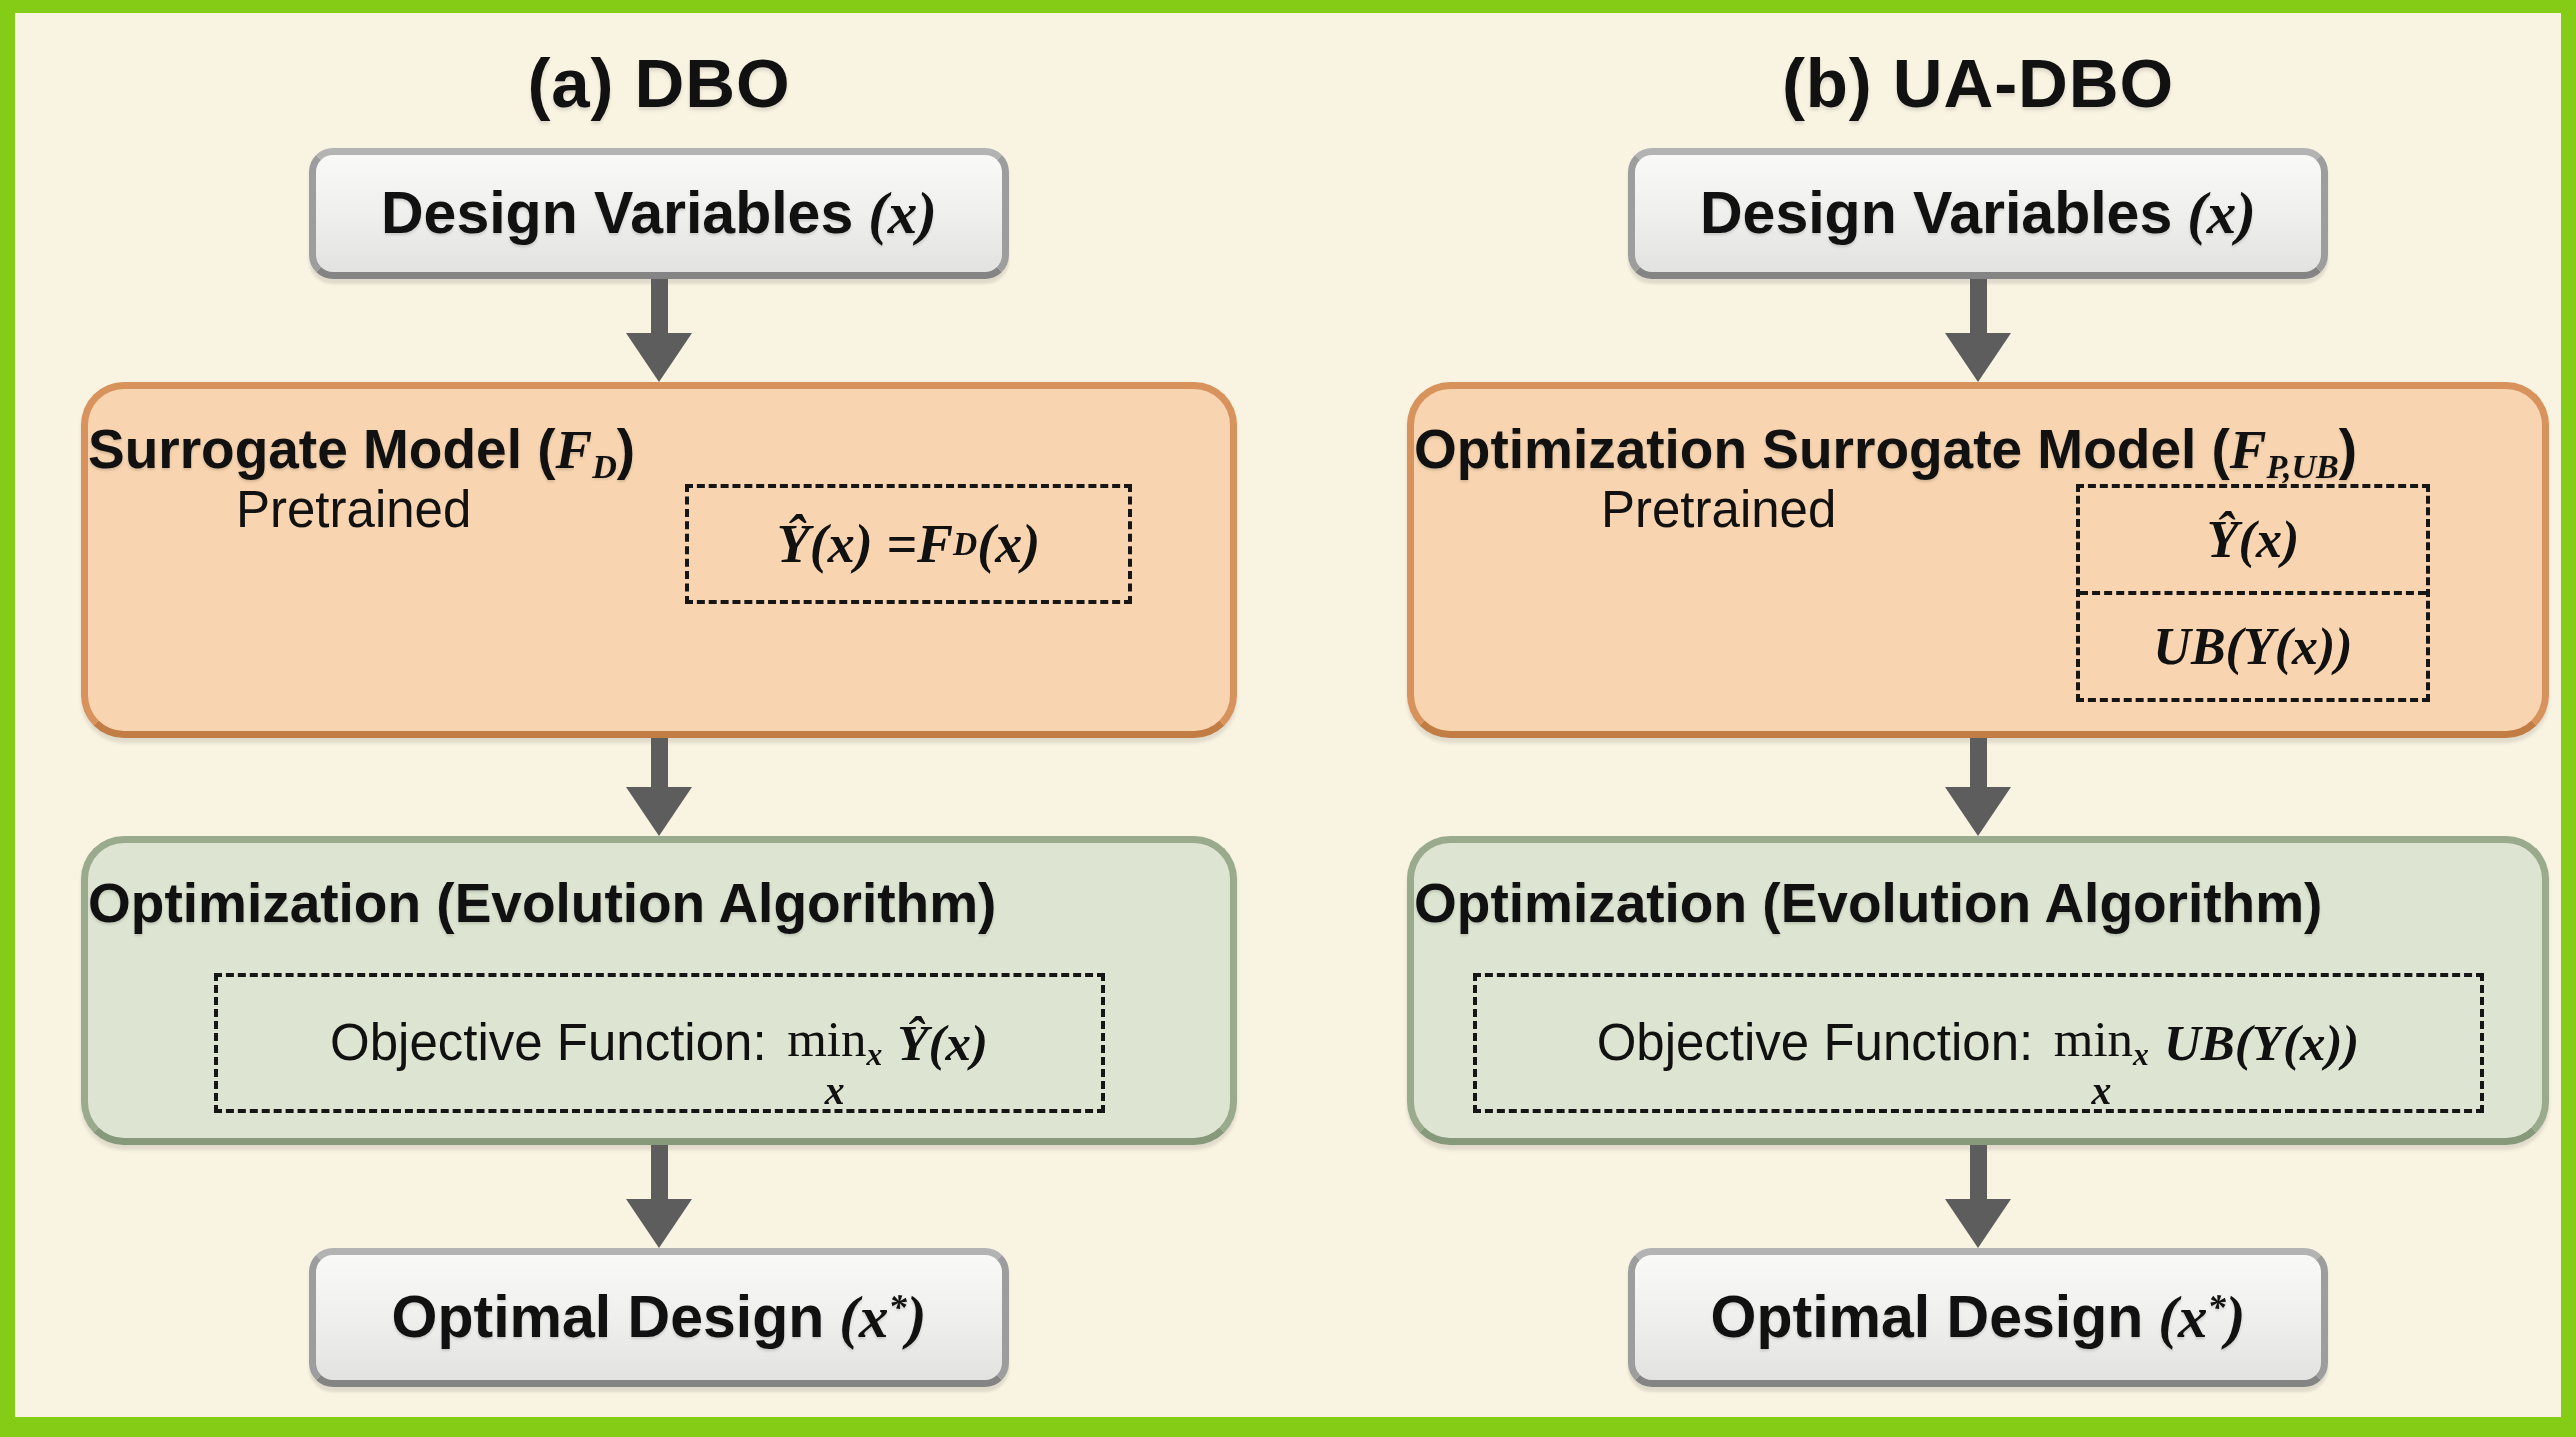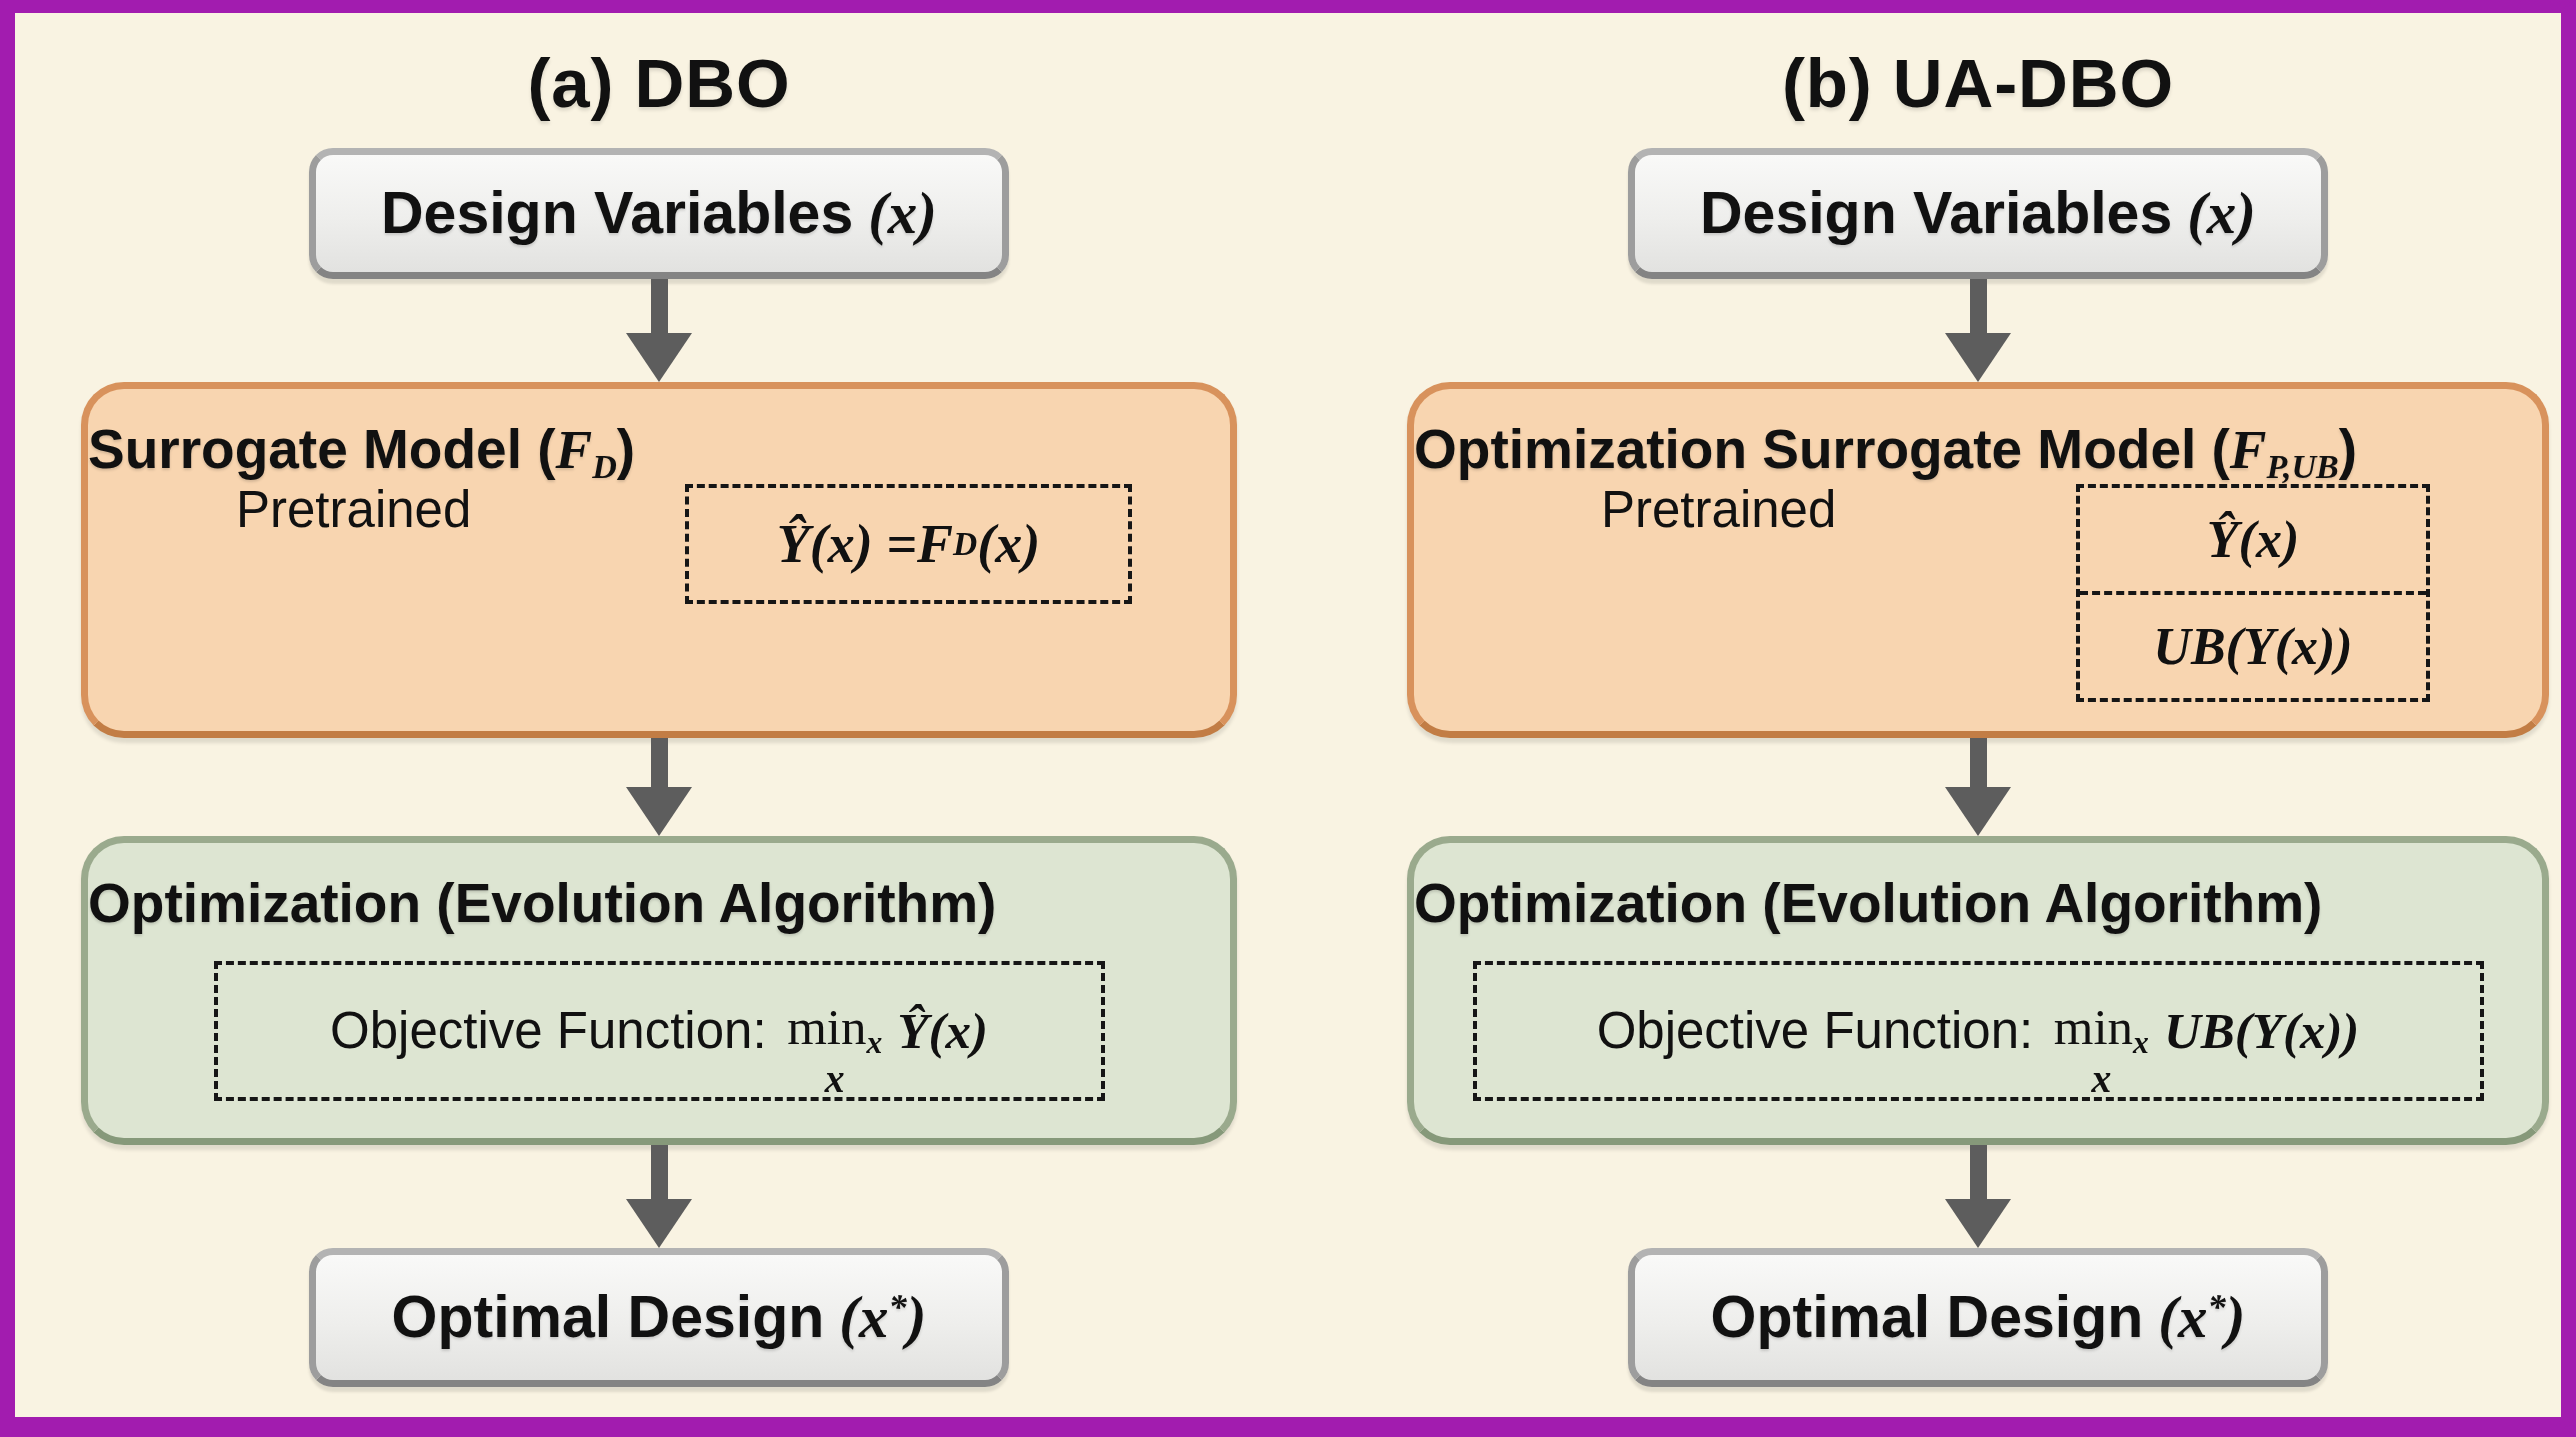--- a/index.html
+++ b/index.html
@@ -1,19 +1,19 @@
 <!DOCTYPE html>
 <html style="font-size:15px"><head>
 <meta charset="utf-8">
 <style>
   html,body{margin:0;padding:0;background:#ffffff;}
   .canvas{
     position:relative;
     width:2576px;height:1438px;
-    background:#a21caf;
+    background:#84cc16;
     font-family:"Liberation Sans", sans-serif;
     color:#111111;
     overflow:hidden;
   }
   .paper{
     position:absolute;
     left:15px;top:13px;right:15px;bottom:20.6px;
     background:#f9f3e2;
   }
   .col{
@@ -72,20 +72,21 @@
     height:356px;
     background:#f8d5b0;
     border:7.5px solid #d8925c;
     border-bottom-color:#c27d45;
   }
   .green{
     height:309px;
     background:#dde5d2;
     border:7.5px solid #9aaa8d;
     border-bottom-color:#86997a;
+    gap:12px;
   }
   .box-title{
     margin-top:32px;
     text-align:left;
     font-size:55px;font-weight:bold;line-height:1.05;
     text-shadow:0 1.9px 2.8px rgba(0,0,0,0.15);
     white-space:nowrap;
   }
 
   

